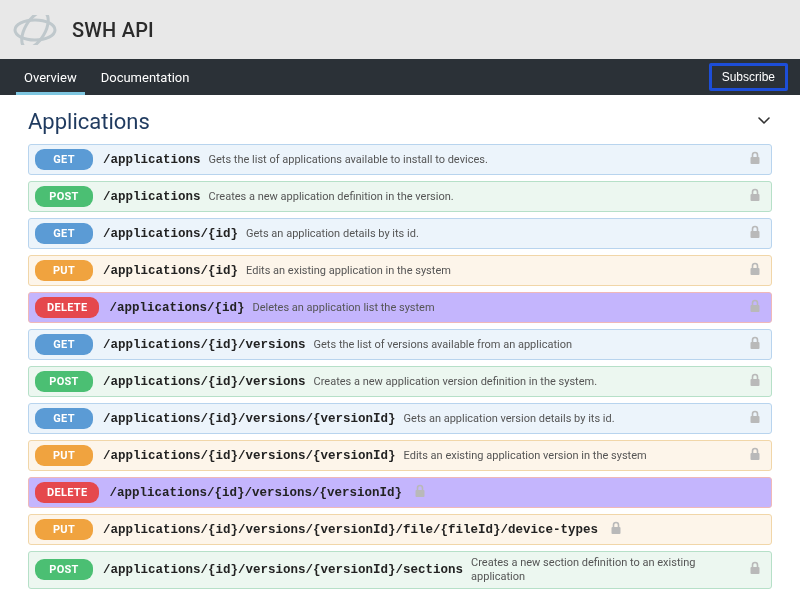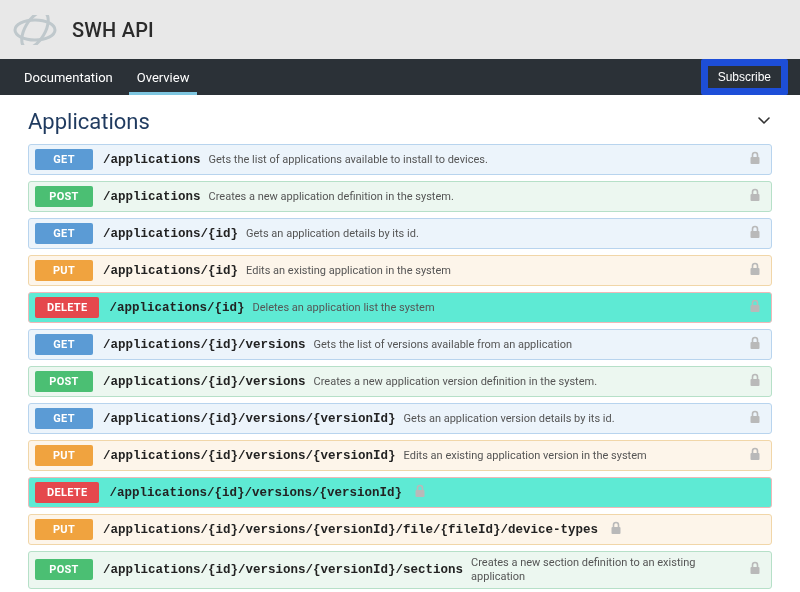--- a/index.html
+++ b/index.html
@@ -8,60 +8,60 @@
   .header-bar { background: #e8e8e8; height: 59px; display: flex; align-items: center; padding: 0 12px; }
   .logo { width: 46px; height: 30px; margin-right: 14px; display:flex; align-items:center; justify-content:center; }
   .logo svg { width: 46px; height: 30px; }
   .app-title { font-size: 20px; font-weight: 500; color: #2b2b2b; letter-spacing: .2px; }
   
   .nav-bar { background: #2b3137; height: 36px; display: flex; align-items: stretch; padding: 0 12px; }
   .nav-left { display: flex; align-items: stretch; }
   .nav-item { color: #fff; font-size: 13px; display: flex; align-items: center; padding: 0 12px; cursor: pointer; position: relative; }
   .nav-item.active::after { content:""; position:absolute; left:4px; right:4px; bottom:0; height:3px; background:#7ec6e0; }
   .nav-right { margin-left: auto; display:flex; align-items:center; }
-  .subscribe-btn { border:7px solid #1d4ed8; color:#fff; background:transparent; font-size:12px; padding:4px 10px; border-radius:2px; cursor:pointer; }
+  .subscribe-btn { border:3px solid #1d4ed8; color:#fff; background:transparent; font-size:12px; padding:4px 10px; border-radius:2px; cursor:pointer; }
   
   .content { padding: 14px 28px; }
   .section-header { display:flex; align-items:center; justify-content:space-between; margin-bottom:10px; cursor:pointer;text-align:right; }
   .section-title { font-size: 22px; color: #1f3a5f; font-weight: 400; }
   .chev { font-size: 16px; color:#333; }
   
   .op-list { display:flex; flex-direction:column; gap:6px; }
   .op-row { display:flex; align-items:center; padding:4px 6px; border:1px solid; border-radius:3px; position:relative; cursor:pointer; }
-  .op-row .badge { min-width:58px; text-align:center; font-size:11px; font-weight:700; color:#fff; padding:4px 12px; border-radius:2px; margin-right:10px; letter-spacing:.3px; }
+  .op-row .badge { min-width:58px; text-align:center; font-size:11px; font-weight:700; color:#fff; padding:4px 12px; border-radius:9px; margin-right:10px; letter-spacing:.3px; }
   .op-row .path { font-family: Liberation Mono, monospace; font-size:12.5px; font-weight:700; color:#222; margin-right:8px; }
   .op-row .desc { font-size:11px; color:#555; flex:1; line-height:1.25; }
   .op-row .lock { color:#9a9a9a; font-size:13px; padding:0 4px; }
   
   .m-get    { background:#ecf4fb; border-color:#b8d4ee; }
   .m-get    .badge { background:#5b9bd5; }
   .m-post   { background:#ecf7f0; border-color:#b6e0c8; }
   .m-post   .badge { background:#4bbf73; }
   .m-put    { background:#fdf5ea; border-color:#f1d6a8; }
   .m-put    .badge { background:#f0a33f; }
-  .m-delete { background:#5eead4; border-color:#f0b8b8; }
+  .m-delete { background:#c4b5fd; border-color:#f0b8b8; }
   .m-delete .badge { background:#e5484d; }
 </style>
 </head>
 <body>
 
 <div class="header-bar">
   <span class="logo">
     <svg viewBox="0 0 46 30">
         <ellipse cx="23" cy="15" rx="20" ry="10" fill="none" stroke="#bfc8cc" stroke-width="3"></ellipse>
         <ellipse cx="23" cy="15" rx="10" ry="20" fill="none" stroke="#bfc8cc" stroke-width="3" transform="rotate(30 23 15)"></ellipse>
       </svg>
   </span>
   <span class="app-title">SWH API</span>
 </div>
 
 <div class="nav-bar">
   <div class="nav-left">
+    <div class="nav-item active">Overview</div>
     <div class="nav-item">Documentation</div>
-    <div class="nav-item active">Overview</div>
   </div>
   <div class="nav-right">
     <button class="subscribe-btn">Subscribe</button>
   </div>
 </div>
 
 <div class="content">
   <div class="section-header">
     <span class="section-title">Applications</span>
     <span class="chev">
@@ -76,21 +76,21 @@
         <span class="path">/applications</span>
         <span class="desc">Gets the list of applications available to install to devices.</span>
         <span class="lock"><svg width="12" height="14" viewBox="0 0 12 14">
             <rect x="1.5" y="6" width="9" height="7" rx="1" fill="#b9b9b9"></rect>
             <path d="M3.5 6 V4 a2.5 2.5 0 0 1 5 0 V6" fill="none" stroke="#b9b9b9" stroke-width="1.6"></path>
           </svg></span>
       </div>
       <div class="op-row m-post">
         <span class="badge">POST</span>
         <span class="path">/applications</span>
-        <span class="desc">Creates a new application definition in the system.</span>
+        <span class="desc">Creates a new application definition in the version.</span>
         <span class="lock"><svg width="12" height="14" viewBox="0 0 12 14">
             <rect x="1.5" y="6" width="9" height="7" rx="1" fill="#b9b9b9"></rect>
             <path d="M3.5 6 V4 a2.5 2.5 0 0 1 5 0 V6" fill="none" stroke="#b9b9b9" stroke-width="1.6"></path>
           </svg></span>
       </div>
       <div class="op-row m-get">
         <span class="badge">GET</span>
         <span class="path">/applications/{id}</span>
         <span class="desc">Gets an application details by its id.</span>
         <span class="lock"><svg width="12" height="14" viewBox="0 0 12 14">

